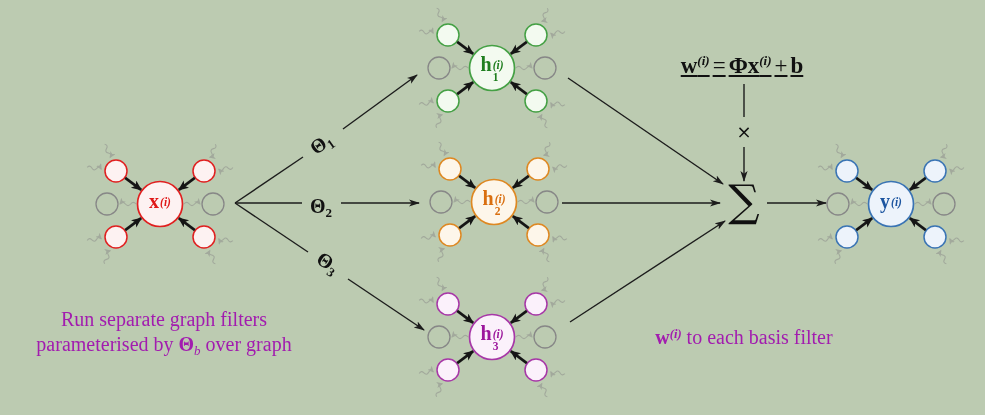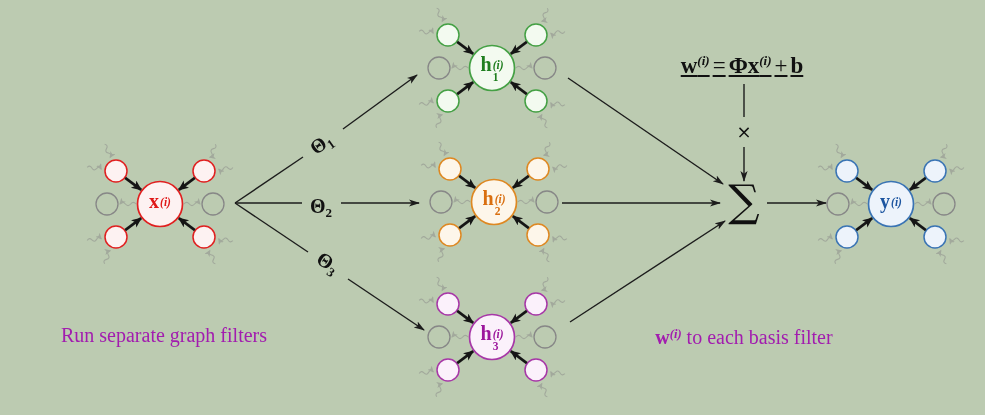--- a/index.html
+++ b/index.html
@@ -121,18 +121,19 @@
   <div class="ov theta" style="left:321px;top:208px"><span>Θ</span><span class="th-sub">2</span></div>
   <div class="ov theta" style="left:327px;top:264px;transform:translate(-50%,-50%) rotate(34deg)"><span>Θ</span><span class="th-sub">3</span></div>
 
   <div class="ov formula" style="left:742px;top:66px"><span>w</span><span class="fsup">(i)</span><span class="fop">=</span><span>Φx</span><span class="fsup">(i)</span><span class="fop">+</span><span>b</span></div>
 
   <div class="ov times" style="left:744px;top:132px">×</div>
   <div class="ov sum" style="left:744px;top:201px">∑</div>
 
   <div class="ov caption" style="left:164px;top:335px">
     <div>Run separate graph filters</div>
+    <div><span>parameterised by </span><span class="cap-b">Θ</span><span class="cap-sub">b</span><span> over graph</span></div>
   </div>
   <div class="ov caption" style="left:744px;top:336px">
     <div><span class="cap-b">w</span><span class="cap-sup">(i)</span><span> to each basis filter</span></div>
   </div>
 
 </div>
 
 </body></html>

